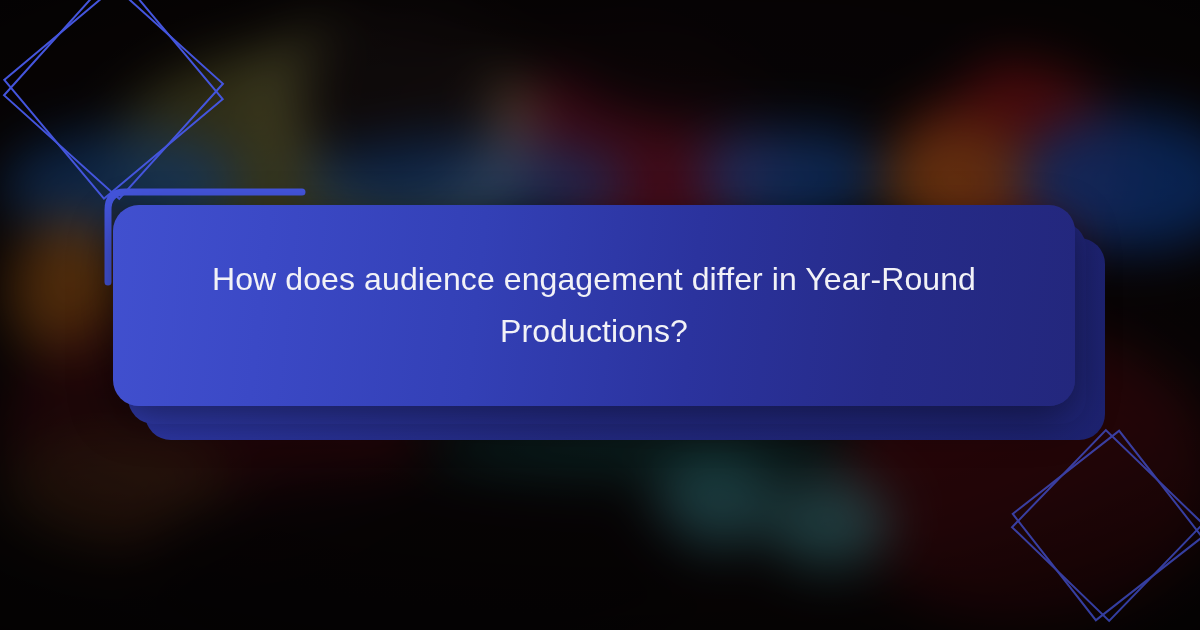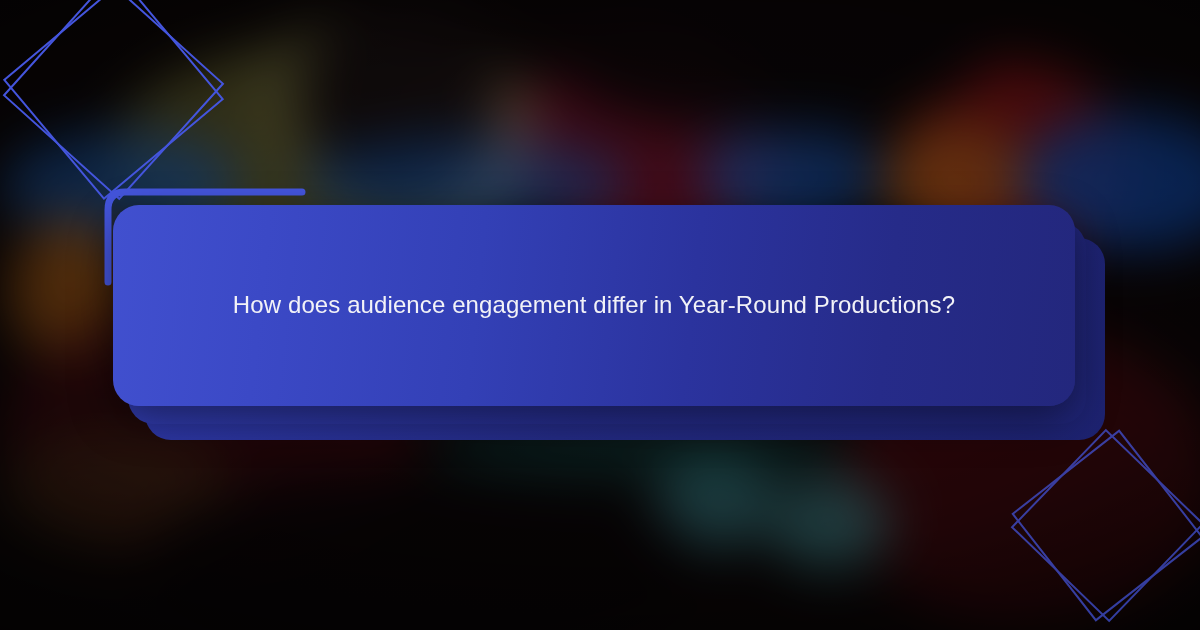--- a/index.html
+++ b/index.html
@@ -112,21 +112,21 @@
     box-shadow: 0 14px 44px rgba(0,0,0,0.45);
   }
 
   .card-title {
     margin: 0;
     padding: 0 72px;
     width: 100%;
     box-sizing: border-box;
     text-align: center;
     color: #f2f2f7;
-    font-size: 24px;
+    font-size: 32px;
     font-weight: 400;
     line-height: 1.62;
     letter-spacing: 0.1px;
     font-family: "Liberation Sans", sans-serif;
   }
 </style>
 </head>
 <body>
 
 <div id="stage">

